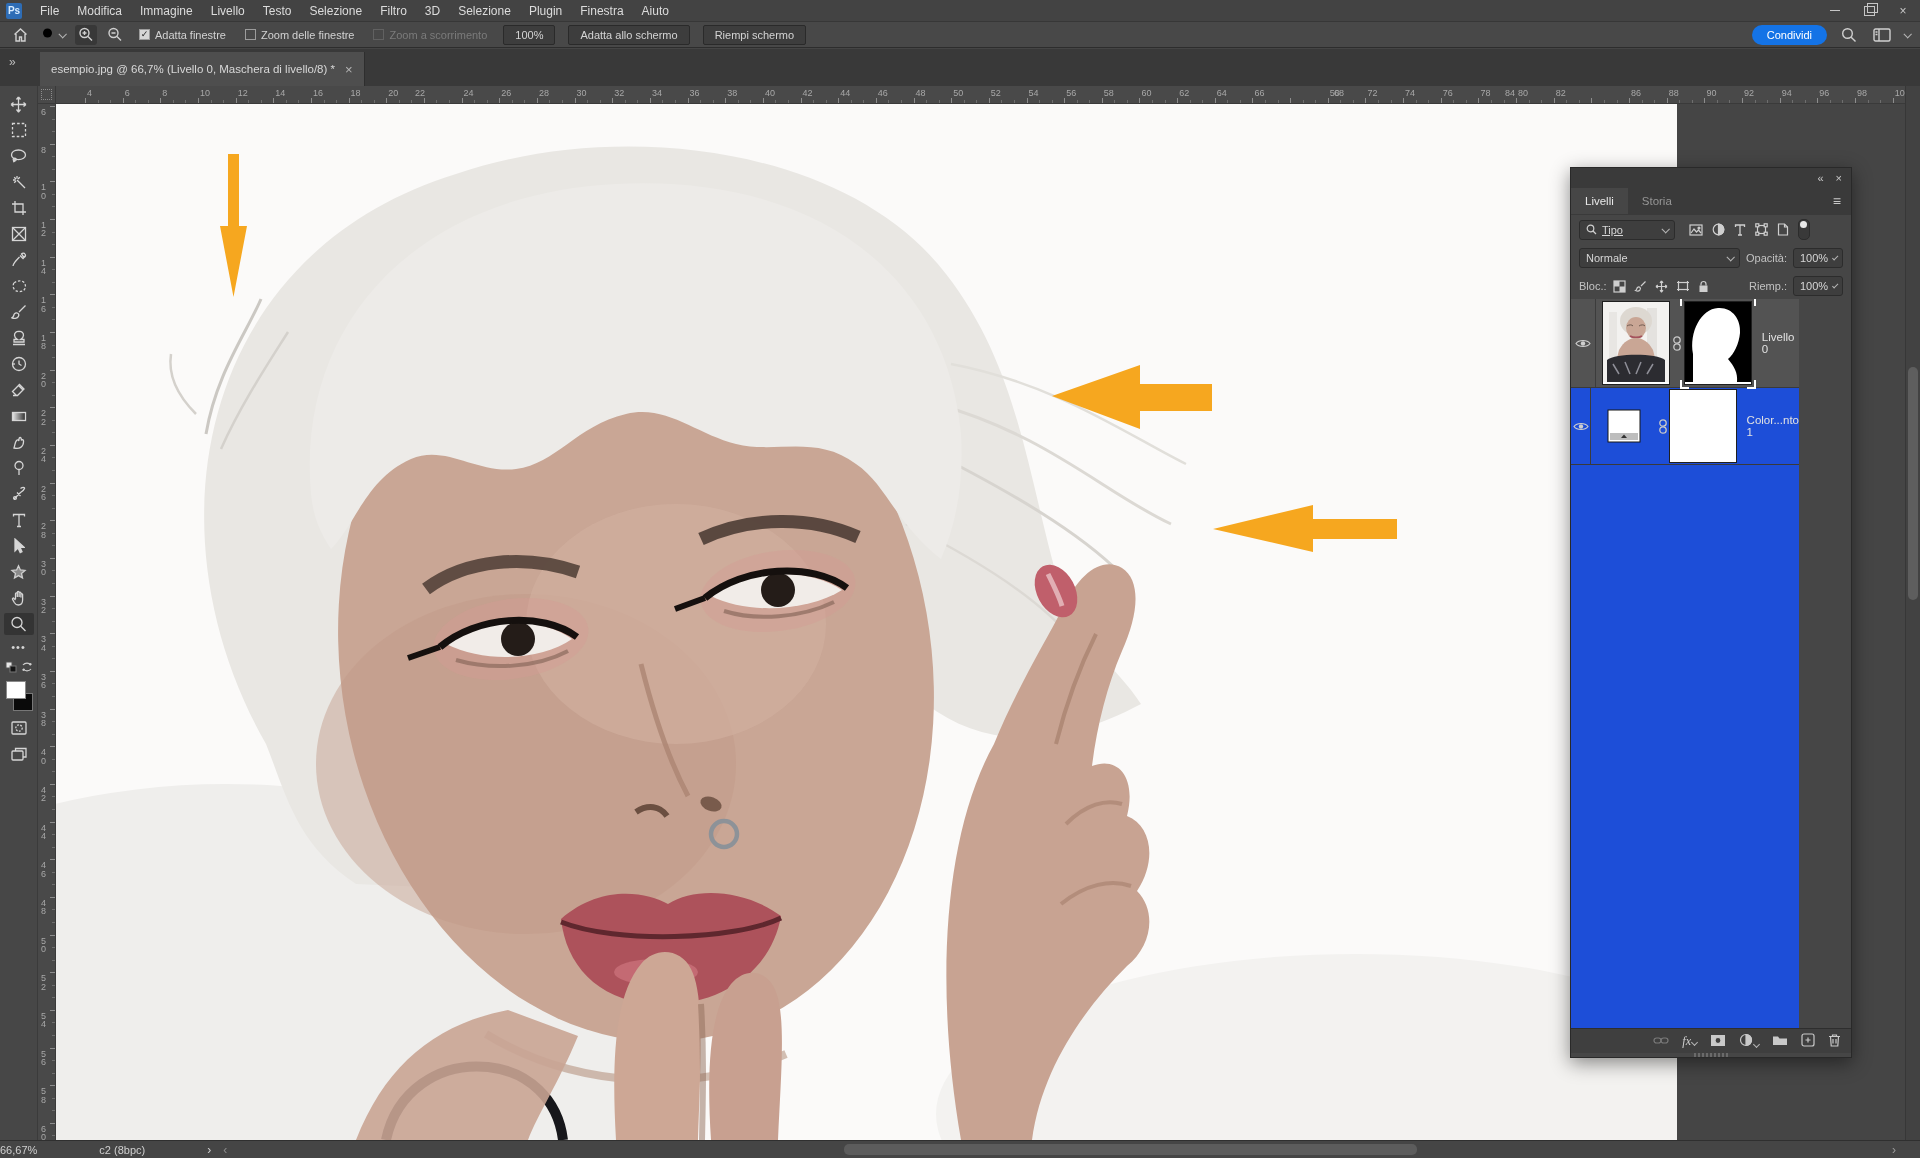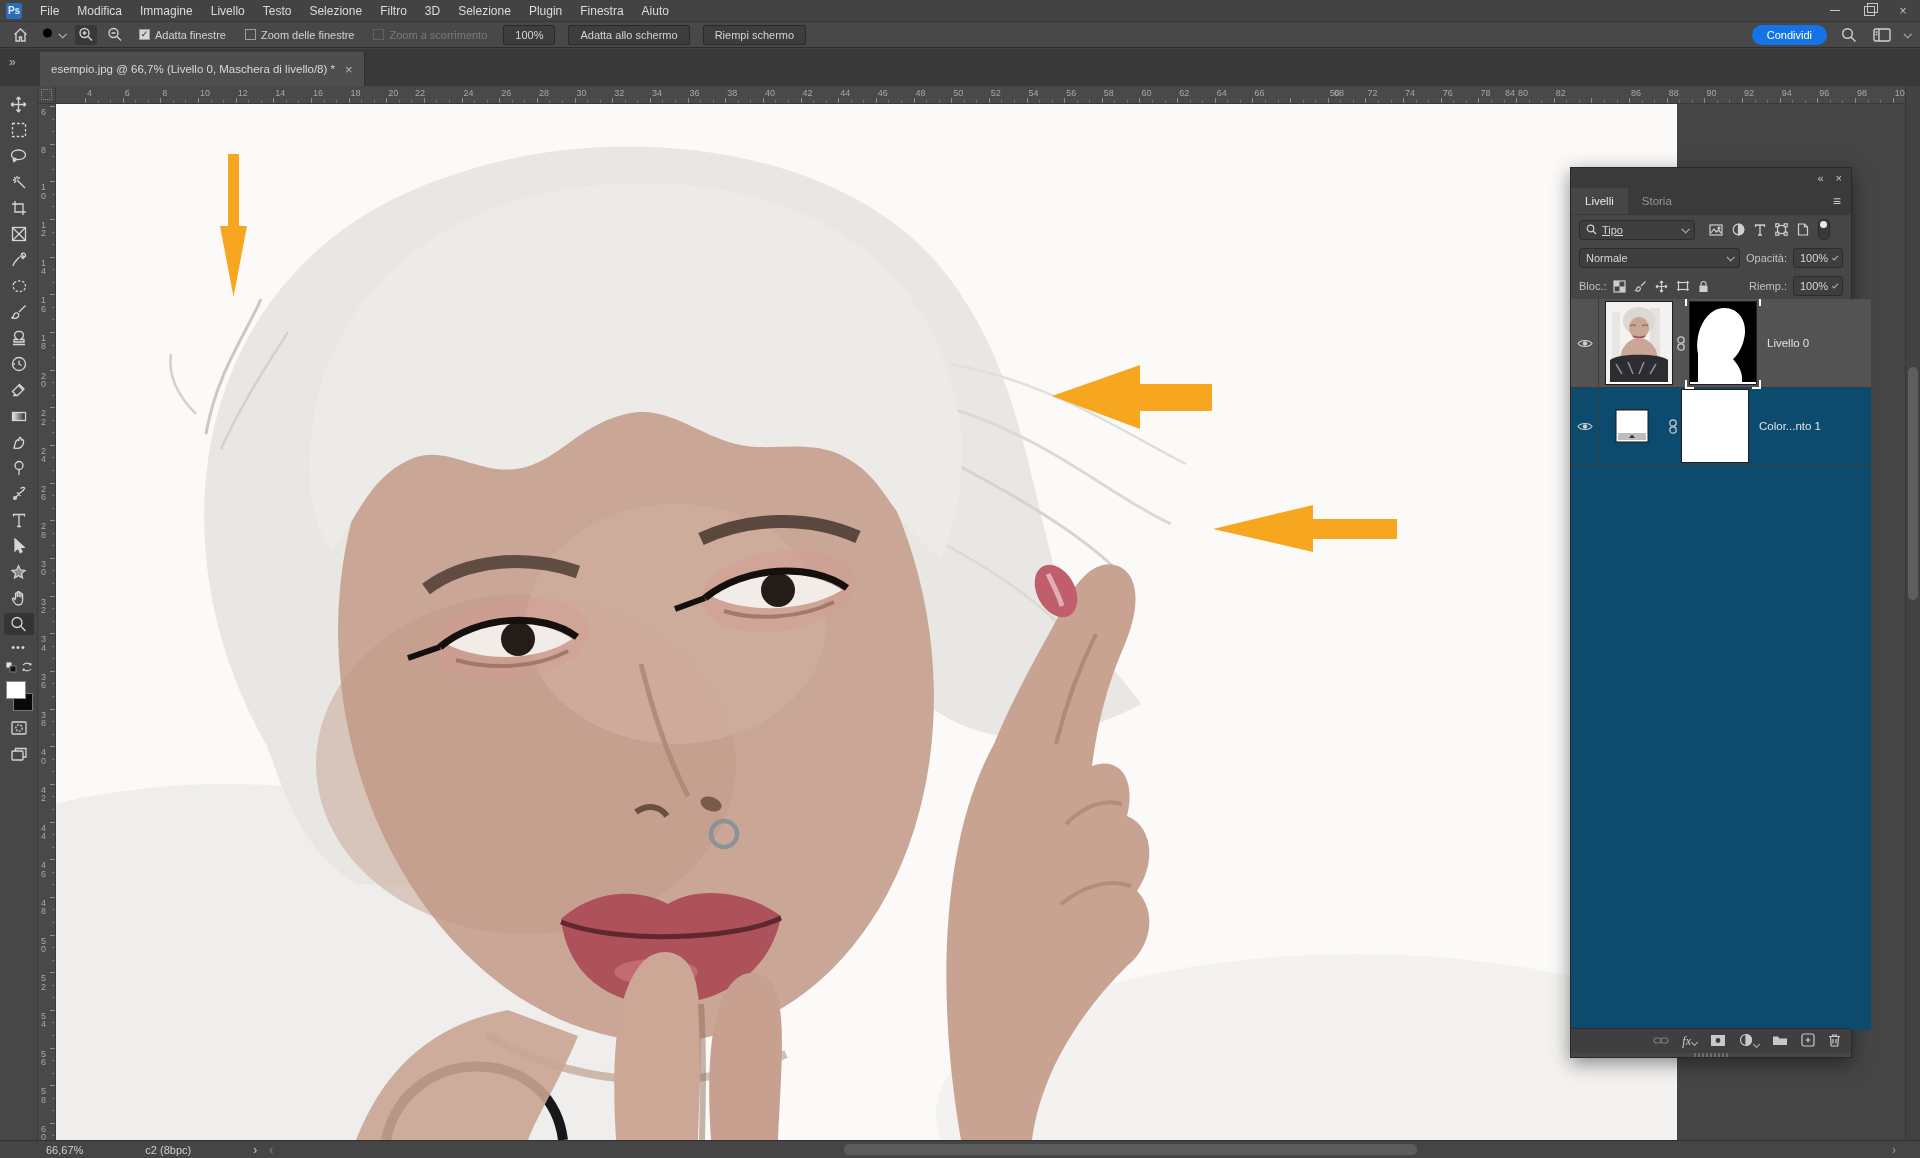--- a/index.html
+++ b/index.html
@@ -55,46 +55,46 @@
   .rtick-v.major{width:5px;background:#8d8d8d;}
   .rlab-v{position:absolute;left:3px;font-size:9px;line-height:8.5px;color:#a8a8a8;white-space:pre-line;transform:translateY(2px);}
   
   .viewport{position:absolute;left:56px;top:104px;width:1849px;height:1036px;background:#454545;overflow:hidden;z-index:5;}
   .canvas-image{position:absolute;left:0;top:0;width:1621px;height:1036px;background:#fbfaf9;}
   .annot{position:absolute;z-index:6;}
   
   .vscroll{position:absolute;right:0;top:86px;width:15px;height:1054px;background:#424242;border-left:1px solid #373737;box-sizing:border-box;z-index:16;}
   .vscroll .thumb{position:absolute;left:2px;width:10px;top:281px;height:233px;background:#5e5e5e;border-radius:5px;}
   .statusbar{position:absolute;left:0;bottom:0;width:1920px;height:18px;background:#454545;border-top:1px solid #2f2f2f;box-sizing:border-box;z-index:28;display:flex;align-items:center;font-size:11px;color:#cfcfcf;}
-  .sb-zoom{margin-left:46px;}
+  .sb-zoom{}
   .sb-doc{margin-left:62px;}
   .sb-chev{margin-left:62px;color:#d0d0d0;font-size:12px;}
   .sb-scroll-left{margin-left:12px;color:#8a8a8a;font-size:12px;}
   .hthumb{position:absolute;left:844px;top:3px;width:573px;height:11px;background:#5c5c5c;border-radius:5px;}
   .sb-scroll-right{position:absolute;right:24px;color:#9a9a9a;font-size:12px;}
   
   .panel{position:absolute;left:1570px;top:167px;width:282px;height:891px;background:#464646;border:1px solid #292929;box-sizing:border-box;box-shadow:0 5px 18px rgba(0,0,0,.45);z-index:40;font-size:11px;}
   .panel-head{height:20px;background:#3a3a3a;display:flex;align-items:center;justify-content:flex-end;gap:12px;padding-right:9px;color:#c9c9c9;font-size:11px;}
   .panel-tabs{height:26px;background:#3a3a3a;display:flex;align-items:stretch;border-bottom:1px solid #3a3a3a;}
   .ptab{padding:0 14px;display:flex;align-items:center;font-size:11.5px;color:#969696;}
   .ptab.active{background:#464646;color:#e8e8e8;}
   .ptab-menu{margin-left:auto;margin-right:10px;display:flex;align-items:center;color:#c9c9c9;font-size:14px;}
   .prow{display:flex;align-items:center;gap:6px;padding:4px 8px;}
   .pfield{display:flex;align-items:center;gap:5px;background:#3e3e3e;border:1px solid #2c2c2c;border-radius:3px;height:20px;padding:0 6px;box-sizing:border-box;color:#d6d6d6;}
   .pfield .chev{margin-left:auto;}
-  .pf-type{width:116px;text-decoration:underline;}
+  .pf-type{width:96px;text-decoration:underline;}
   .pf-blend{width:172px;}
   .pf-val{width:50px;justify-content:space-between;}
   .plabel{color:#c2c2c2;font-size:11px;}
   .ficons{display:flex;align-items:center;gap:9px;margin-left:8px;}
   .ficons svg,.lockicons svg{stroke:#cfcfcf;fill:none;stroke-width:1.2;}
   .toggle-pill{width:10px;height:19px;border-radius:5px;background:#393939;border:1px solid #2c2c2c;position:relative;margin-left:3px;}
   .toggle-pill::before{content:"";position:absolute;left:1px;top:1px;width:7px;height:7px;border-radius:50%;background:#e8e8e8;}
   .lockicons{display:flex;align-items:center;gap:8px;}
-  .layers-list{position:absolute;left:0;top:131px;width:300px;height:731px;background:#0c4a6e;overflow:hidden;}
+  .layers-list{position:absolute;left:0;top:131px;width:228px;height:731px;background:#1d4ed8;overflow:hidden;}
   .layer-row{position:relative;display:flex;align-items:center;border-bottom:1px solid #3a3a3a;}
   .layer-row.selected{background:#535353;}
   .eye-cell{width:27px;align-self:stretch;display:flex;align-items:center;justify-content:center;border-right:1px solid #3c3c3c;}
   .thumb-frame{border:1px solid #1f1f1f;background:#fff;flex:none;}
   .link-cell{width:16px;display:flex;justify-content:center;}
   .mask-wrap{position:relative;flex:none;}
   .sel-corner{position:absolute;width:7px;height:7px;z-index:3;}
   .sc-tl{left:-4px;top:-4px;border-left:2px solid #fff;border-top:2px solid #fff;}
   .sc-tr{right:-4px;top:-4px;border-right:2px solid #fff;border-top:2px solid #fff;}
   .sc-bl{left:-4px;bottom:-4px;border-left:2px solid #fff;border-bottom:2px solid #fff;}

